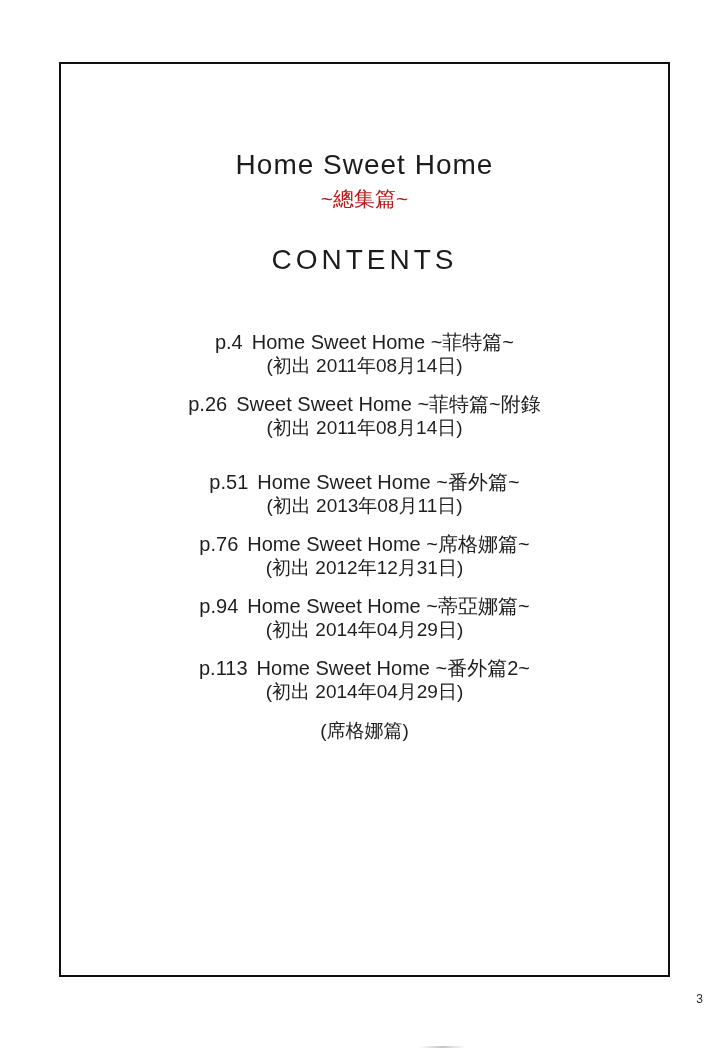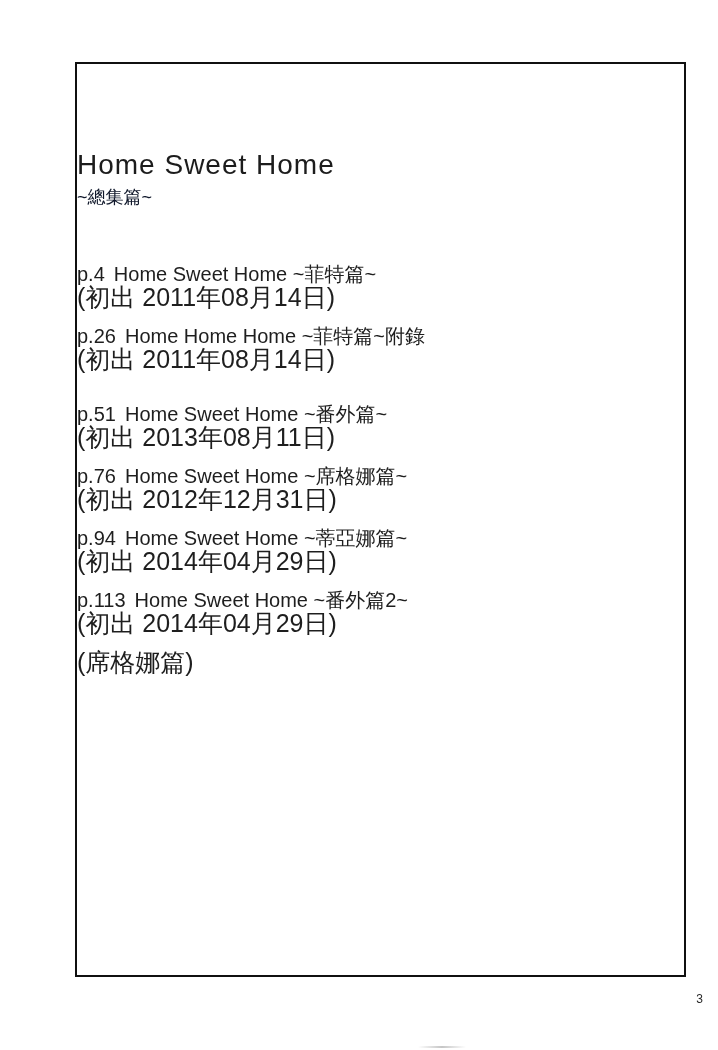--- a/index.html
+++ b/index.html
@@ -24,37 +24,37 @@
   }
   .frame {
     position: absolute;
     left: 59px;
     top: 62px;
     width: 607px;
     height: 911px;
     border: 2px solid #101010;
     box-sizing: content-box;
     background: #ffffff;
-    margin-left: 16px;
+    text-align: center;
   }
   .title-block {
     margin-top: 87px;
   }
   .book-title {
     font-size: 28px;
     line-height: 1.0;
     letter-spacing: 1px;
     color: #1c1c1c;
     font-weight: 400;
   }
   .book-subtitle {
-    font-size: 18px;
+    font-size: 21px;
     line-height: 1.0;
     margin-top: 9px;
-    color: #0f172a;
+    color: #b91c1c;
   }
   .contents-heading {
     margin-top: 37px;
     font-size: 28px;
     line-height: 1.0;
     letter-spacing: 4px;
     color: #1c1c1c;
     font-weight: 400;
   }
   .entries {
@@ -65,21 +65,21 @@
   }
   .entry {
     font-size: 20px;
     line-height: 23px;
     color: #1e1e1e;
   }
   .entry-main .entry-page {
     margin-right: 9px;
   }
   .entry-note {
-    font-size: 25px;
+    font-size: 19px;
   }
   .page-number {
     position: absolute;
     right: 15px;
     top: 992px;
     font-size: 12px;
     color: #2a2a2a;
   }
   .scan-smudge {
     position: absolute;
@@ -96,31 +96,32 @@
 
 <div class="page">
 
   <div class="frame">
 
     <div class="title-block">
       <div class="book-title">Home Sweet Home</div>
       <div class="book-subtitle">~總集篇~</div>
     </div>
 
+    <div class="contents-heading">CONTENTS</div>
 
     <div class="entries">
         <div class="entry">
         <div class="entry-main">
           <span class="entry-page">p.4</span><span class="entry-title">Home Sweet Home ~菲特篇~</span>
         </div>
         <div class="entry-note">(初出 2011年08月14日)</div>
       </div>
         <div class="entry">
         <div class="entry-main">
-          <span class="entry-page">p.26</span><span class="entry-title">Home Home Home ~菲特篇~附錄</span>
+          <span class="entry-page">p.26</span><span class="entry-title">Sweet Sweet Home ~菲特篇~附錄</span>
         </div>
         <div class="entry-note">(初出 2011年08月14日)</div>
       </div>
         <div class="entry">
       </div>
         <div class="entry">
         <div class="entry-main">
           <span class="entry-page">p.51</span><span class="entry-title">Home Sweet Home ~番外篇~</span>
         </div>
         <div class="entry-note">(初出 2013年08月11日)</div>

